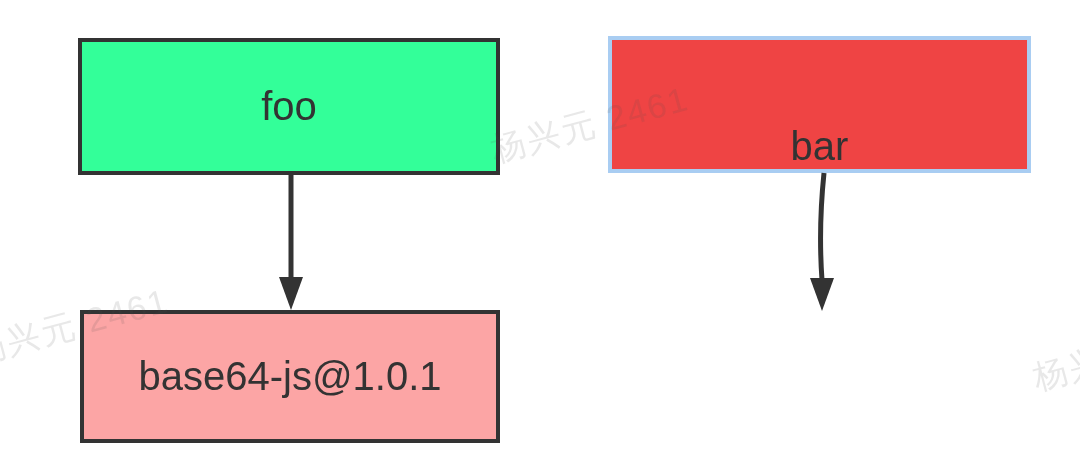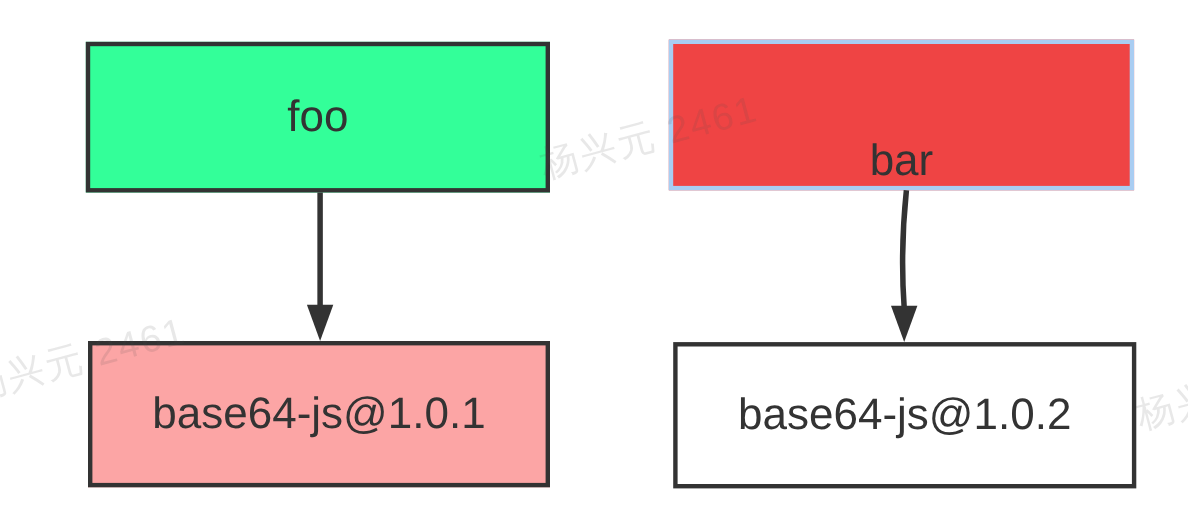--- a/index.html
+++ b/index.html
@@ -62,23 +62,20 @@
   </div>
 
   <div class="node node-bar">
     <span>bar</span>
   </div>
 
   <div class="node node-dep1">
     <span>base64-js@1.0.1</span>
   </div>
 
-  <div class="node node-dep2">
-    <span>base64-js@1.0.2</span>
-  </div>
 
   <svg class="edges-layer" width="1080" height="471" viewBox="0 0 1080 471" xmlns="http://www.w3.org/2000/svg">
     <g>
       <line x1="291" y1="175" x2="291" y2="281" stroke="#333333" stroke-width="5"></line>
       <polygon points="279,277 303,277 291,310" fill="#333333"></polygon>
     </g>
     <g>
       <path d="M 824 173 C 820 212, 820 252, 822 280" stroke="#333333" stroke-width="5" fill="none"></path>
       <polygon points="810,278 834,278 822,311" fill="#333333"></polygon>
     </g>

